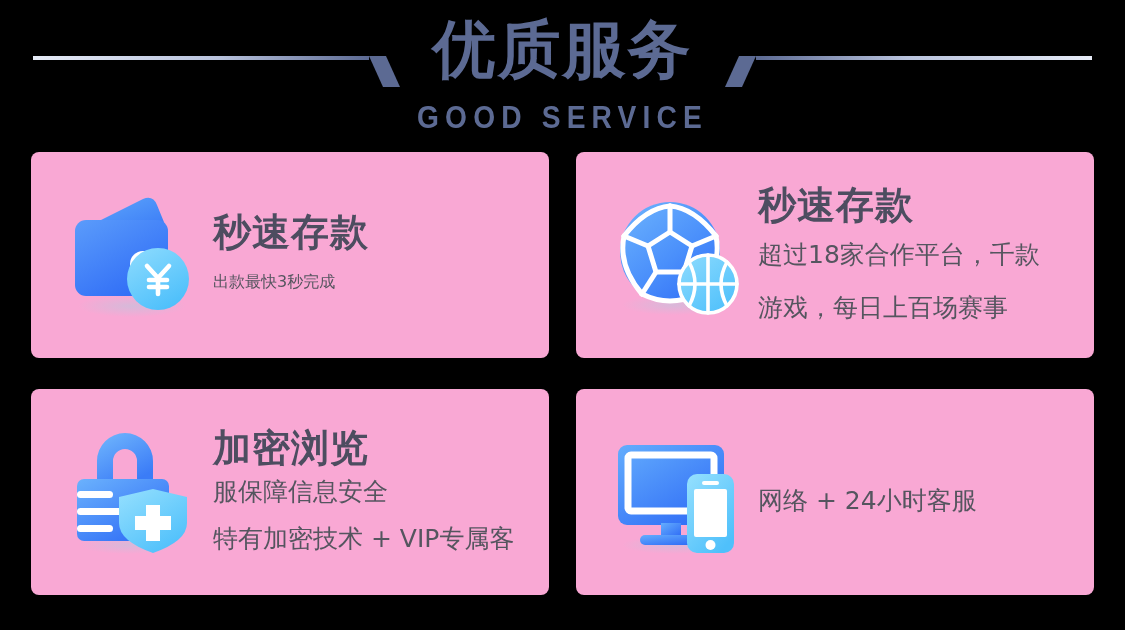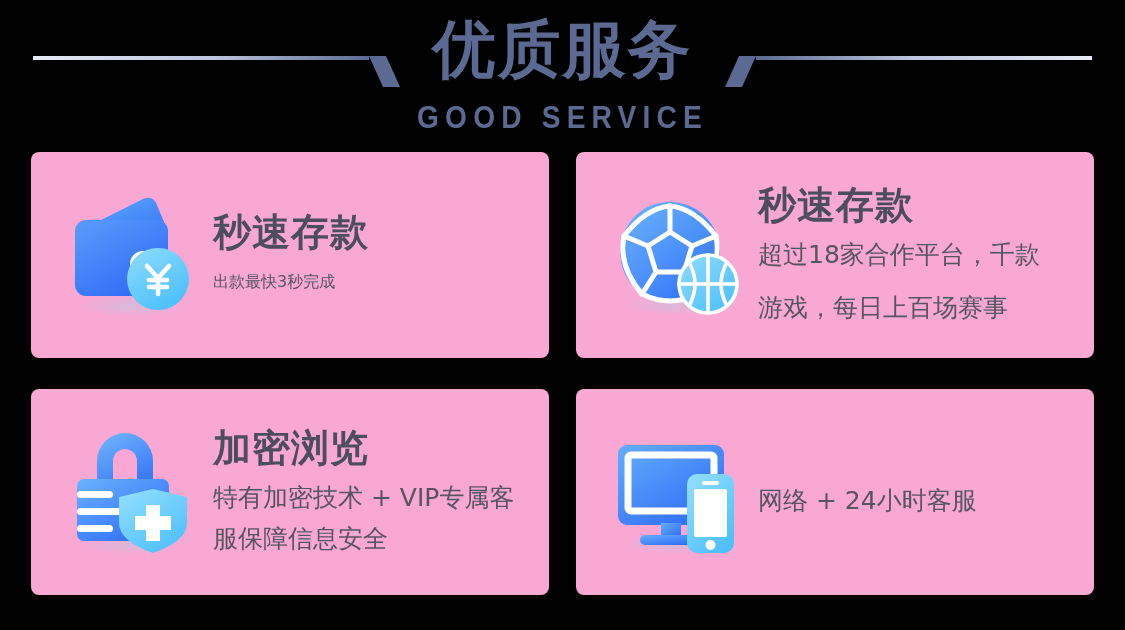--- a/index.html
+++ b/index.html
@@ -281,22 +281,22 @@
           <rect x="20" y="74" width="36" height="7" rx="3.5"></rect>
           <rect x="20" y="91" width="48" height="7" rx="3.5"></rect>
           <rect x="20" y="108" width="36" height="7" rx="3.5"></rect>
         </g>
         <path d="M96 72 L130 80 L130 106 Q130 124 96 136 Q62 124 62 106 L62 80 Z" fill="url(#lShield)"></path>
         <path d="M89 88 L103 88 L103 99 L114 99 L114 113 L103 113 L103 124 L89 124 L89 113 L78 113 L78 99 L89 99 Z" fill="#ffffff"></path>
       </svg>
     </div>
     <div class="card-text">
       <div class="card-title">加密浏览</div>
+      <div class="card-sub two-line" style="margin-top:0">服保障信息安全</div>
       <div class="card-sub two-line">特有加密技术 + VIP专属客</div>
-      <div class="card-sub two-line" style="margin-top:0">服保障信息安全</div>
     </div>
   </div>
 
   <div class="card">
     <div class="card-icon">
       <svg width="150" height="150" viewBox="0 0 150 150">
         <defs>
           <linearGradient id="mBody" x1="0" y1="0" x2="0.8" y2="1">
             <stop offset="0%" stop-color="#64adfd"></stop>
             <stop offset="100%" stop-color="#2f6cf6"></stop>

